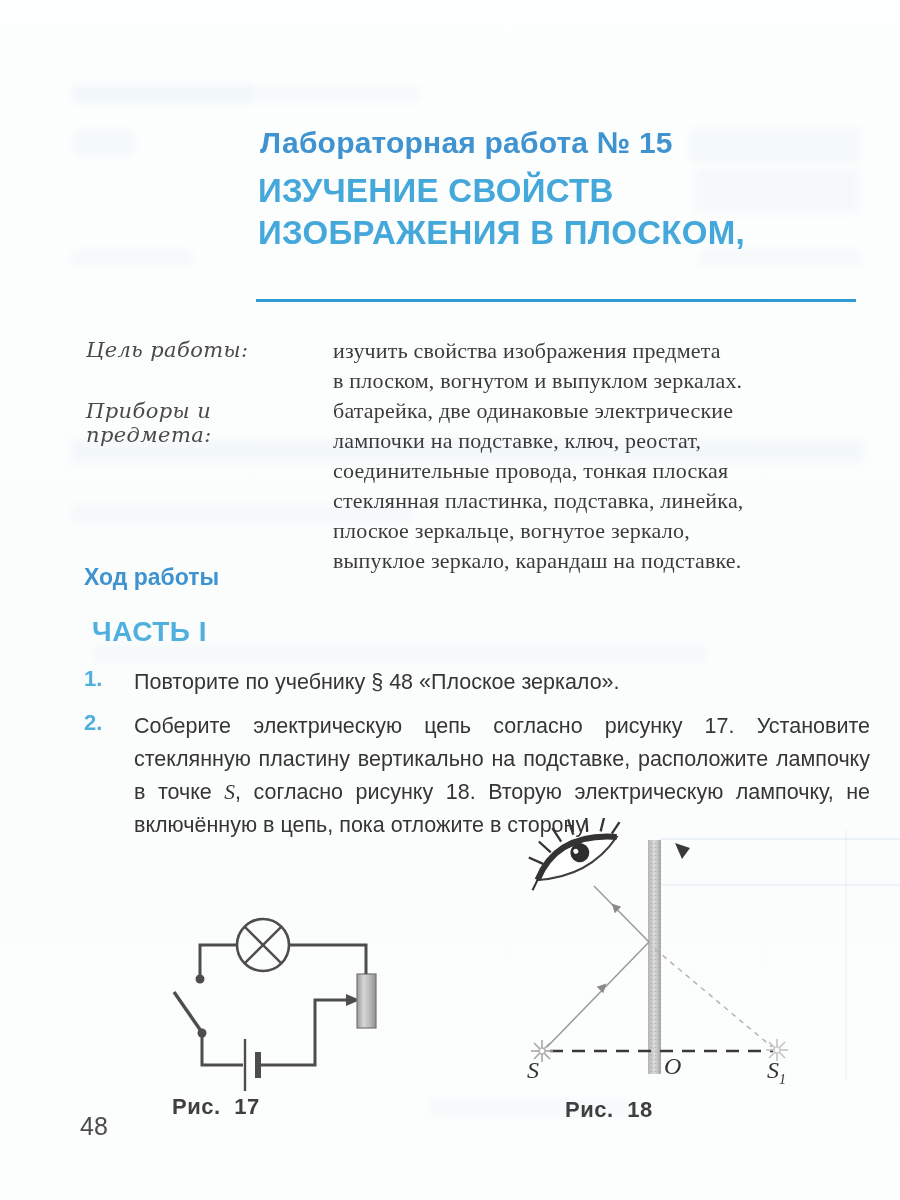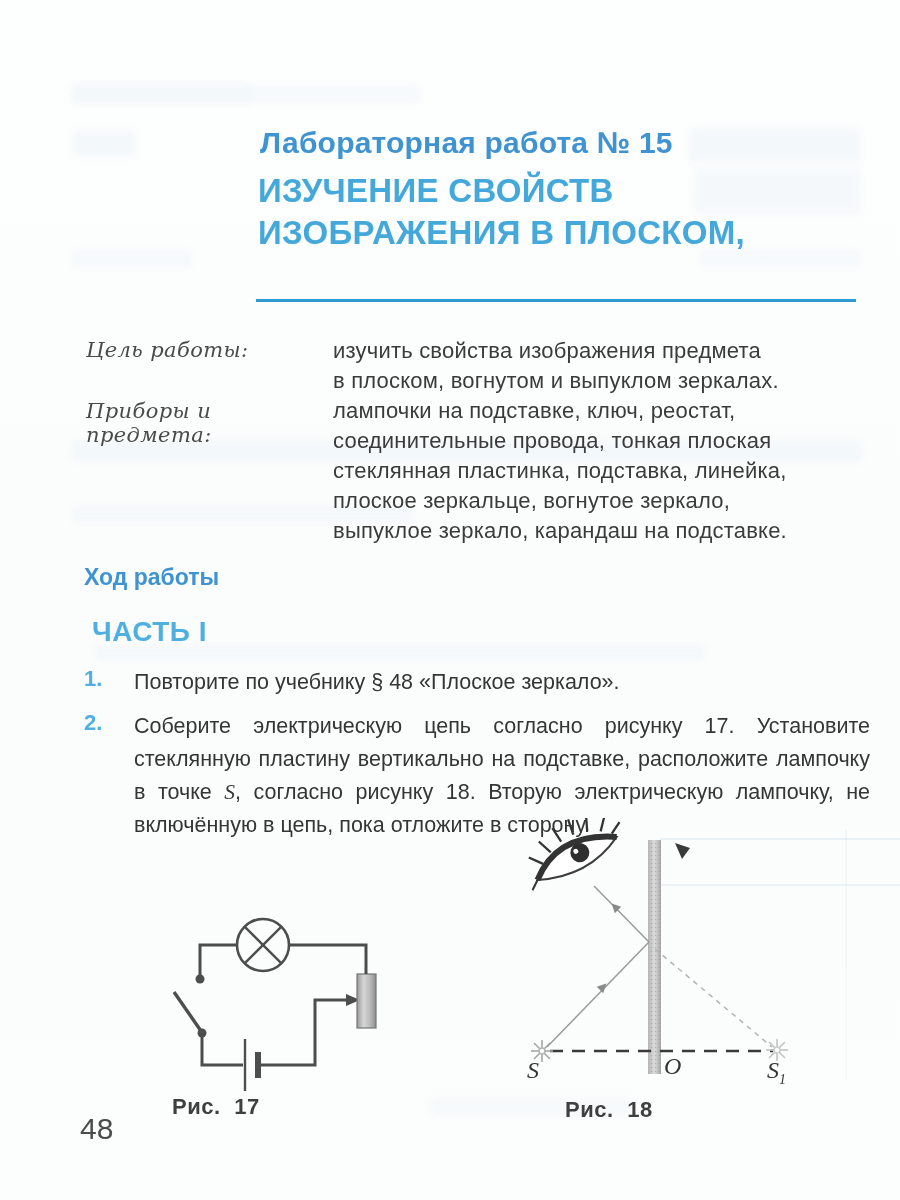--- a/index.html
+++ b/index.html
@@ -25,21 +25,21 @@
     background:var(--rule-blue,#2d9ad2);
   }
   
   .script-label{
     position:absolute;left:86px;width:245px;
     font-family:"DejaVu Serif",serif;font-style:italic;
     font-size:21px;color:#4a4a4a;letter-spacing:0.4px;
   }
   .info-text{
     position:absolute;left:333px;
-    font-family:Liberation Sans, sans-serif;
+    font-family:Liberation Serif, serif;
     font-size:22px;line-height:30px;color:#3b3b3b;letter-spacing:0.2px;
   }
   .info-line{white-space:nowrap;}
   
   .hod-heading{
     position:absolute;left:84px;top:564px;
     font-size:23px;font-weight:bold;color:var(--heading-blue,#3e93d0);text-align:right;
   }
   .part-heading{
     position:absolute;left:92px;top:616px;
@@ -64,21 +64,21 @@
     font-size:22px;font-weight:bold;color:#3f3f3f;
     letter-spacing:0.5px;word-spacing:7px;
   }
   .fig-label{
     position:absolute;font-family:"Liberation Serif",serif;font-style:italic;
     font-size:24px;color:#333;
   }
   .fig-label sub{font-size:14px;}
   .page-number{
     position:absolute;left:80px;top:1112px;
-    font-size:30px;color:#4c4c4c;
+    font-size:25px;color:#4c4c4c;
   }
   
   .ghost{position:absolute;background:#b9d6e8;filter:blur(3px);border-radius:3px;}
   .ghost-line{position:absolute;background:#a9cfe4;}
 </style>
 </head>
 <body>
 
 <div class="page">
 
@@ -105,20 +105,21 @@
   <div class="header-rule"></div>
 
   <div class="script-label" style="top:338px">Цель работы:</div>
   <div class="info-text" style="top:336px">
     <div class="info-line">изучить свойства изображения предмета</div>
     <div class="info-line">в плоском, вогнутом и выпуклом зеркалах.</div>
   </div>
 
   <div class="script-label" style="top:399px">Приборы и предмета:</div>
   <div class="info-text" style="top:396px">
+    <div class="info-line">батарейка, две одинаковые электрические</div>
     <div class="info-line">лампочки на подставке, ключ, реостат,</div>
     <div class="info-line">соединительные провода, тонкая плоская</div>
     <div class="info-line">стеклянная пластинка, подставка, линейка,</div>
     <div class="info-line">плоское зеркальце, вогнутое зеркало,</div>
     <div class="info-line">выпуклое зеркало, карандаш на подставке.</div>
   </div>
 
   <div class="hod-heading">Ход работы</div>
   <div class="part-heading">ЧАСТЬ I</div>
 

